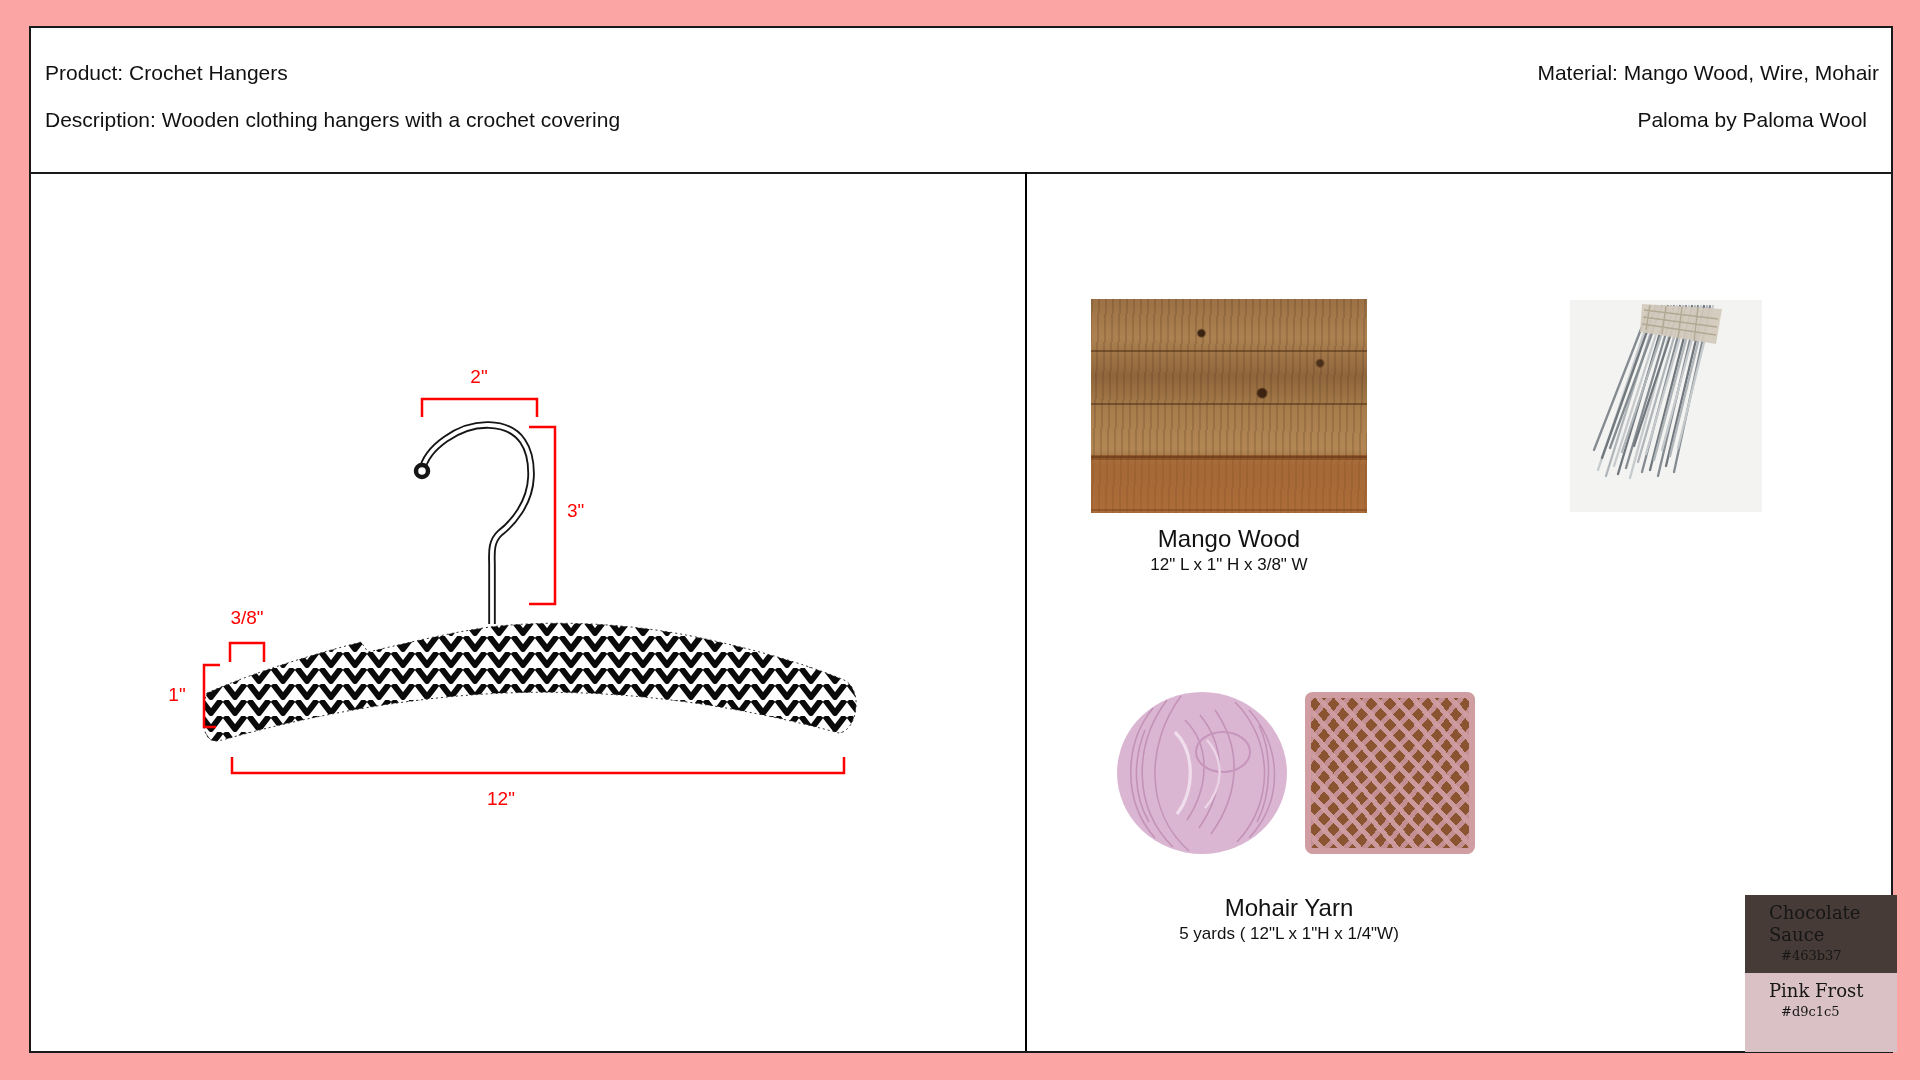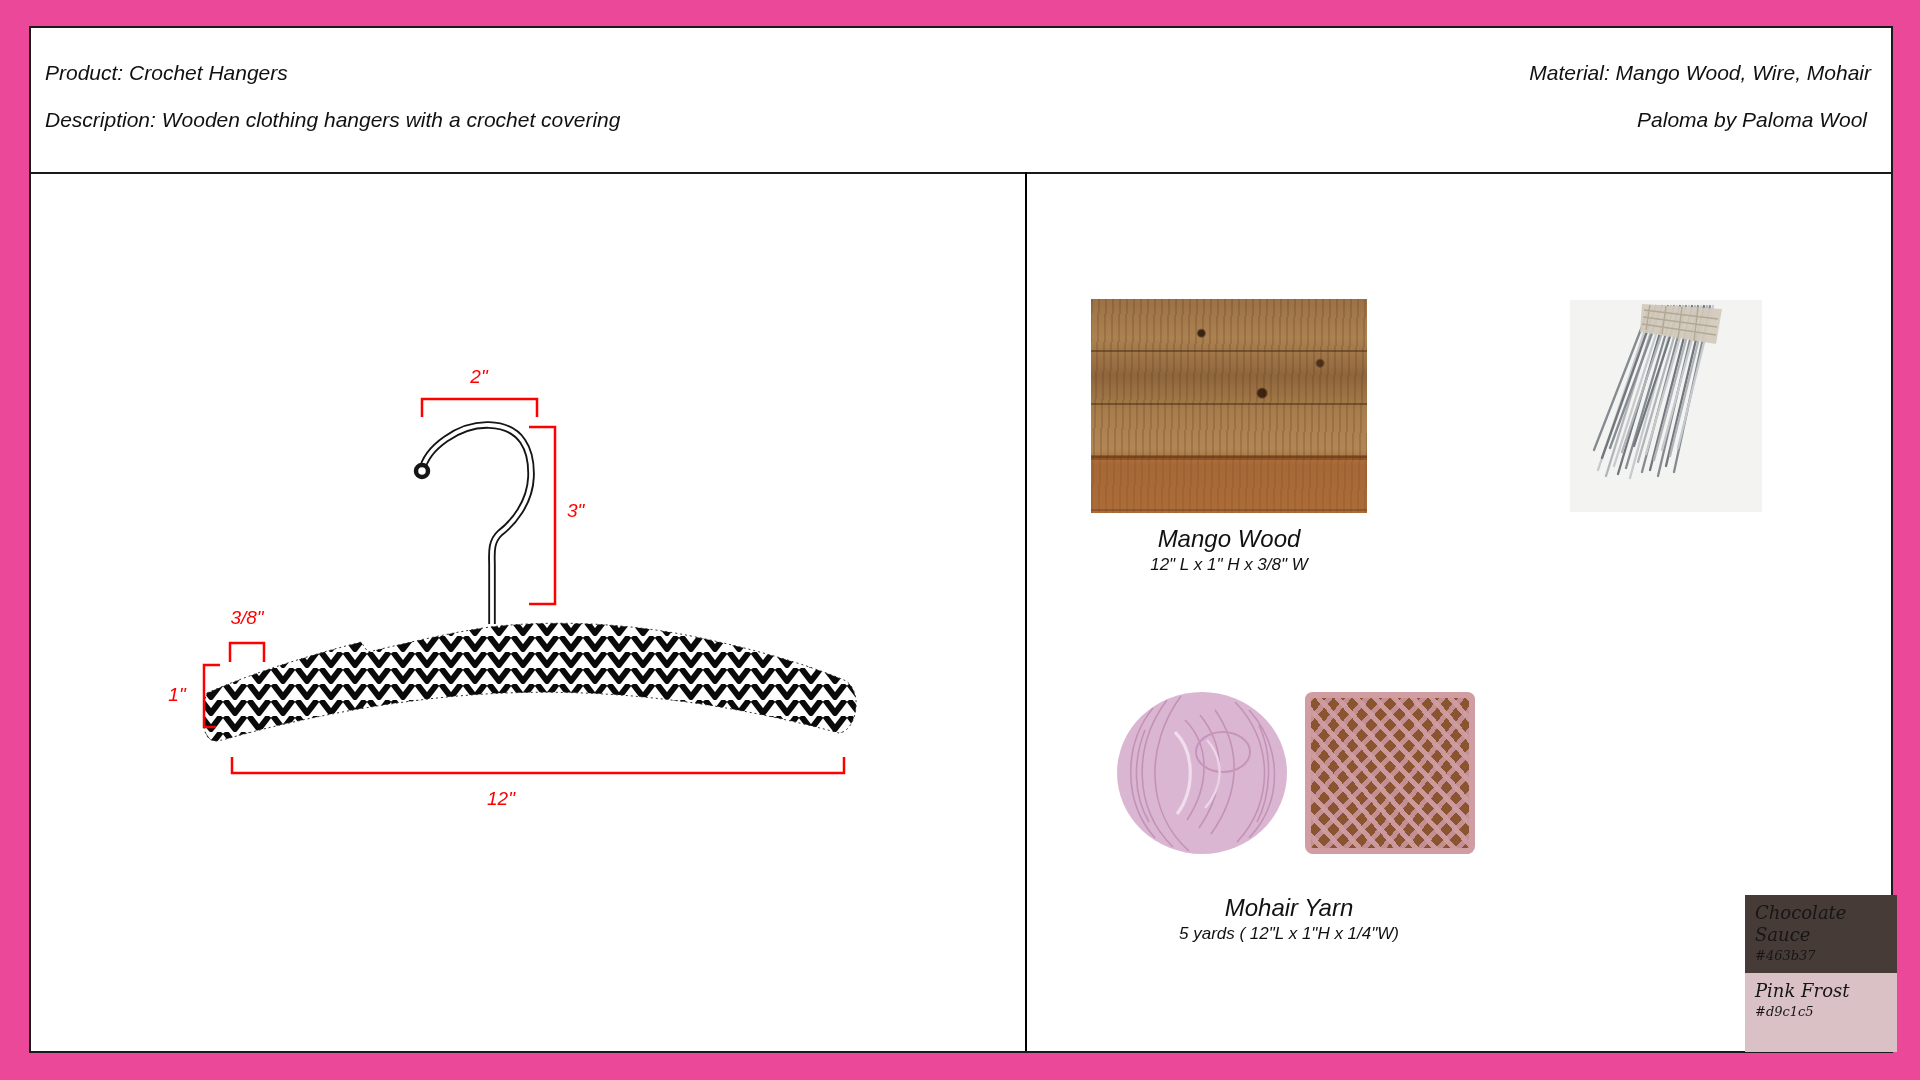--- a/index.html
+++ b/index.html
@@ -1,25 +1,25 @@
 <!DOCTYPE html>
 <html><head>
 <meta charset="utf-8">
 <style>
   html,body{margin:0;padding:0;background:#fff;}
-  .page{position:relative;width:1920px;height:1080px;background:#ec4899;
-        font-family:"Liberation Sans",sans-serif;color:#111;overflow:hidden;font-style:italic;}
+  .page{position:relative;width:1920px;height:1080px;background:#fca5a5;
+        font-family:"Liberation Sans",sans-serif;color:#111;overflow:hidden;}
   .sheet{position:absolute;left:29px;top:26px;width:1864px;height:1027px;
          border:2px solid #1a1a1a;box-sizing:border-box;background:#fff;}
   
   .header{position:absolute;left:0;top:0;right:0;height:144px;border-bottom:2px solid #1a1a1a;}
   .hline{position:absolute;font-size:21px;white-space:nowrap;}
   .h-product{left:14px;top:33px;}
   .h-desc{left:14px;top:80px;}
-  .h-material{right:20px;top:33px;text-align:center;}
+  .h-material{right:12px;top:33px;text-align:center;}
   .h-brand{right:24px;top:80px;text-align:right;}
   
   .vdivider{position:absolute;left:994px;top:144px;bottom:0;width:2px;background:#000;}
   
   .drawing-svg{position:absolute;left:0;top:144px;}
   .dim-text{fill:#ff0000;font-family:"Liberation Sans",sans-serif;font-size:19px;}
   
   .fig{position:absolute;box-sizing:border-box;}
   .wood-img{left:1060px;top:271px;width:276px;height:214px;
     background-color:#a57a4a;
@@ -42,25 +42,25 @@
     box-shadow:inset 0 0 0 6px #cf9da2;
   }
   .caption{position:absolute;text-align:center;}
   .cap-wood{left:1035px;top:497px;width:326px;}
   .cap-wire{left:1510px;top:497px;width:250px;}
   .cap-mohair{left:1068px;top:866px;width:380px;}
   .cap-title{font-size:24px;line-height:27px;}
   .cap-sub{font-size:17px;line-height:26px;}
   
   .palette{position:absolute;left:1714px;top:867px;width:152px;}
-  .swatch{box-sizing:border-box;padding:7px 10px;font-family:"DejaVu Serif",serif;color:#161616;}
+  .swatch{box-sizing:border-box;padding:7px 24px;font-family:"DejaVu Serif",serif;color:#161616;}
   .swatch-brown{height:78px;}
   .swatch-pink{height:79px;}
   .swatch-name{font-size:18px;line-height:22px;}
-  .swatch-hex{font-size:13px;line-height:20px;}
+  .swatch-hex{font-size:13px;line-height:20px;margin-left:12px;}
 </style>
 </head>
 <body>
 
 <div class="page">
   <div class="sheet">
 
     <div class="header">
       <div class="hline h-product">Product: Crochet Hangers</div>
       <div class="hline h-desc">Description: Wooden clothing hangers with a crochet covering</div>

